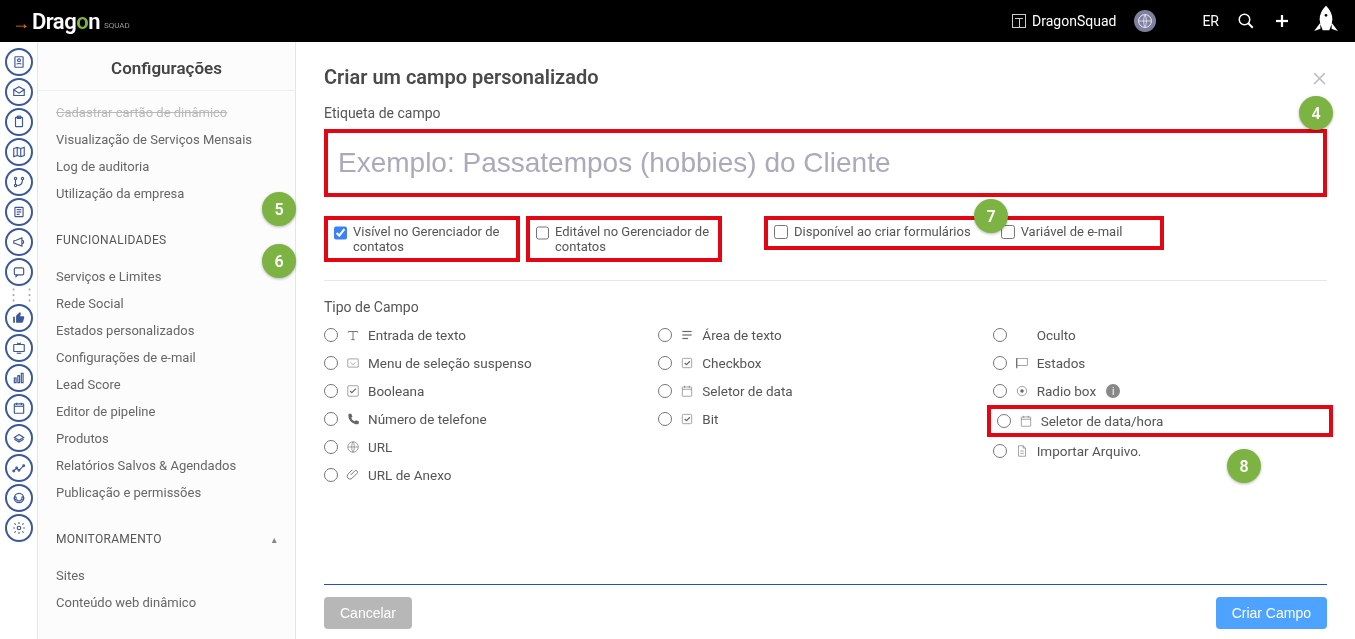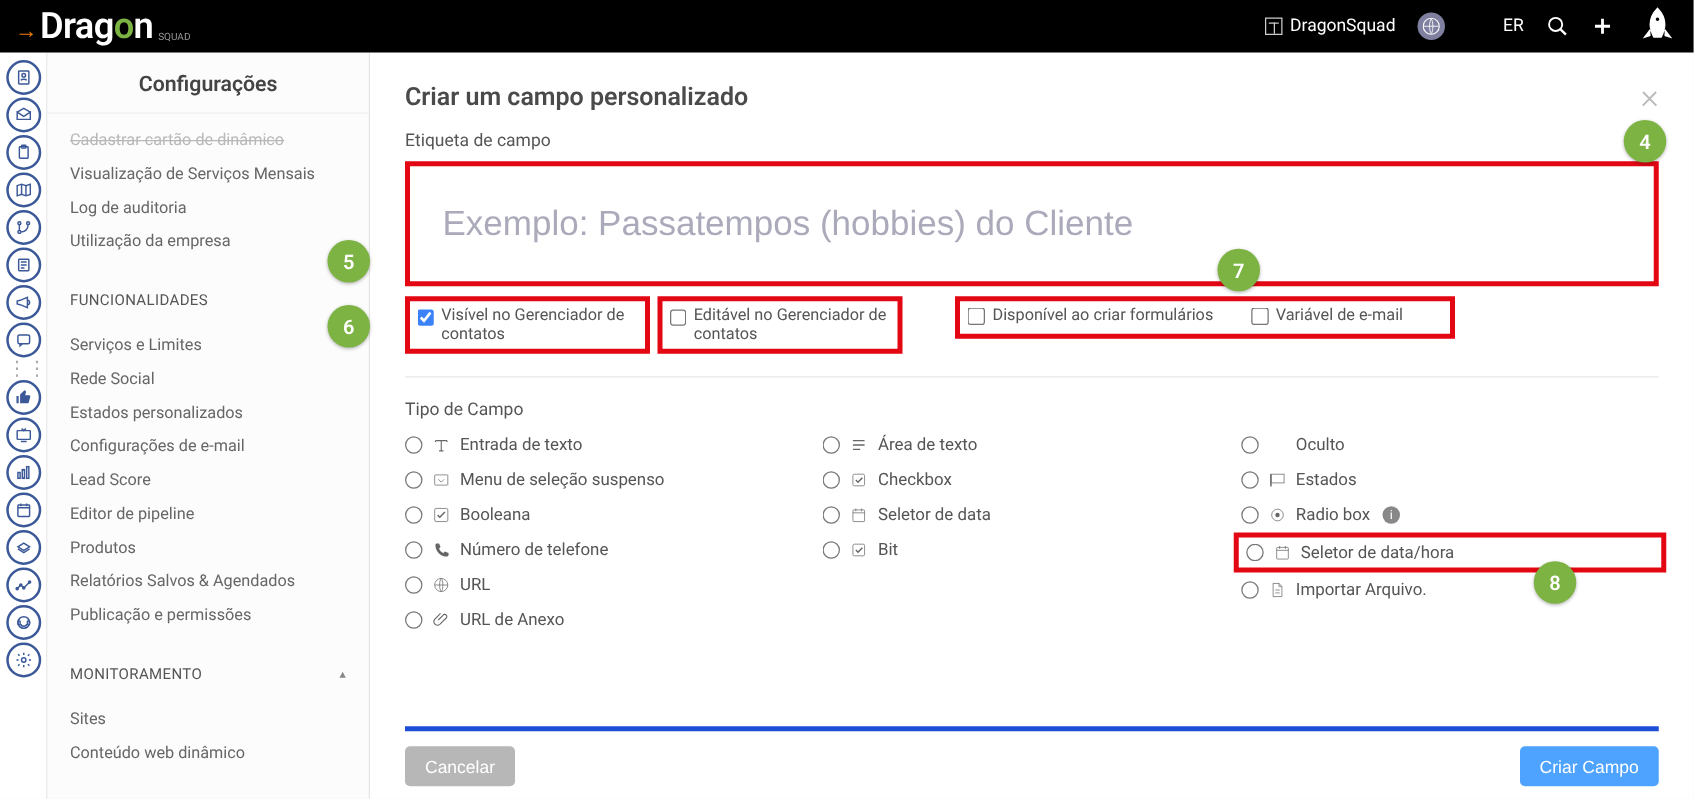--- a/index.html
+++ b/index.html
@@ -2,21 +2,21 @@
 <html><head>
 <meta charset="utf-8">
 <style>
   * { box-sizing: border-box; margin: 0; padding: 0; }
   body { font-family: -apple-system, BlinkMacSystemFont, "Segoe UI", Roboto, Helvetica, Arial, sans-serif; background: #f5f5f5; width: 1355px; height: 639px; overflow: hidden; position: relative; }
   
   
   .topbar { position: absolute; top: 0; left: 0; right: 0; height: 42px; background: #000; display: flex; align-items: center; padding: 0 12px; color: #fff; z-index: 10; }
   .logo { display: flex; align-items: baseline; gap: 2px; }
   .logo-arrow { color: #f57c00; font-size: 18px; font-weight: bold; }
-  .logo-text { color: #fff; font-size: 29px; font-weight: 600; letter-spacing: -0.5px; }
+  .logo-text { color: #fff; font-size: 22px; font-weight: 600; letter-spacing: -0.5px; }
   .logo-o { color: #7cb342; }
   .logo-sub { font-size: 8px; color: #999; margin-left: 2px; align-self: flex-end; margin-bottom: 4px; }
   .topbar-spacer { flex: 1; }
   .top-right { display: flex; align-items: center; gap: 18px; }
   .org-name { display: flex; align-items: center; gap: 6px; font-size: 14px; }
   .org-icon { width: 14px; height: 14px; border: 1px solid #ccc; position: relative; }
   .org-icon::before, .org-icon::after { content: ""; position: absolute; background: #ccc; }
   .org-icon::before { top: 3px; left: 2px; right: 2px; height: 1px; }
   .org-icon::after { top: 3px; bottom: 0; left: 50%; width: 1px; }
   .avatar { width: 22px; height: 22px; border-radius: 50%; background: #7f7f9f; color: #fff; font-size: 11px; display: flex; align-items: center; justify-content: center; }
@@ -42,21 +42,21 @@
 
   
   .main { position: absolute; top: 42px; left: 296px; right: 0; bottom: 0; background: #fff; overflow-y: auto; }
   .main-inner { padding: 18px 28px 70px; }
   .modal-header { display: flex; align-items: center; justify-content: space-between; margin-bottom: 12px; }
   .modal-title { font-size: 20px; font-weight: 600; color: #4a4a4a; }
   .close-x { font-size: 28px; color: #bbb; cursor: pointer; font-weight: 300; }
 
   .field-label { font-size: 14px; color: #555; margin-bottom: 8px; }
   
-  .big-input-wrap { border: 4px solid #e30613; padding: 16px; margin-bottom: 8px; }
+  .big-input-wrap { border: 4px solid #e30613; padding: 0; margin-bottom: 19px; }
   .big-input { width: 100%; border: none; outline: none; font-size: 28px; color: #888; padding: 14px 10px; font-weight: 400; }
   .big-input::placeholder { color: #aab; }
 
   .checkbox-row-wrap { display: flex; gap: 0; align-items: flex-start; margin-bottom: 6px; position: relative; }
   .red-box { border: 4px solid #e30613; padding: 4px 6px; position: relative; }
   .col-a { width: 196px; }
   .col-b { width: 400px; }
   .row-flex { display: flex; flex-direction: row; gap: 4px; }
   .cb-line { display: flex; align-items: flex-start; gap: 6px; font-size: 13px; color: #555; }
   .cb-line input { margin-top: 2px; accent-color: #3b82f6; width: 14px; height: 14px; }
@@ -70,21 +70,21 @@
   .field-types { display: grid; grid-template-columns: repeat(3, 1fr); gap: 0; }
   .ft-col { display: flex; flex-direction: column; gap: 8px; }
   .ft-item { display: flex; align-items: center; gap: 8px; font-size: 13.5px; color: #555; padding: 2px 0; }
   .ft-radio { width: 14px; height: 14px; }
   .ft-icon { width: 14px; height: 14px; display: inline-flex; align-items: center; justify-content: center; }
   .ft-icon svg { width: 14px; height: 14px; fill: #666; }
   .ft-item .info { width: 14px; height: 14px; border-radius: 50%; background: #888; color: #fff; font-size: 10px; display: inline-flex; align-items: center; justify-content: center; margin-left: 2px; }
   .ft-item.boxed { border: 4px solid #e30613; padding: 4px 6px; margin: -4px -6px; }
 
   
-  .modal-footer { position: absolute; left: 28px; right: 28px; bottom: 10px; display: flex; justify-content: space-between; align-items: center; border-top: 4px solid #1d4ed8; padding-top: 12px; background: #fff; }
+  .modal-footer { position: absolute; left: 28px; right: 28px; bottom: 10px; display: flex; justify-content: space-between; align-items: center; border-top: 1px solid #1d4ed8; padding-top: 12px; background: #fff; }
   .btn { padding: 8px 16px; border-radius: 4px; font-size: 14px; cursor: pointer; border: none; }
   .btn-cancel { background: #b7b7b7; color: #fff; }
   .btn-primary { background: #4da3ff; color: #fff; }
 
   
   .callout { position: absolute; width: 34px; height: 34px; border-radius: 50%; background: #7cb342; color: #fff; font-size: 16px; font-weight: 600; display: flex; align-items: center; justify-content: center; box-shadow: 0 1px 3px rgba(0,0,0,0.3); z-index: 20; }
   #co4 { right: 22px; top: 96px; }
   #co5 { left: 262px; top: 192px; }
   #co6 { left: 262px; top: 244px; }
   #co7 { left: 974px; top: 199px; }

